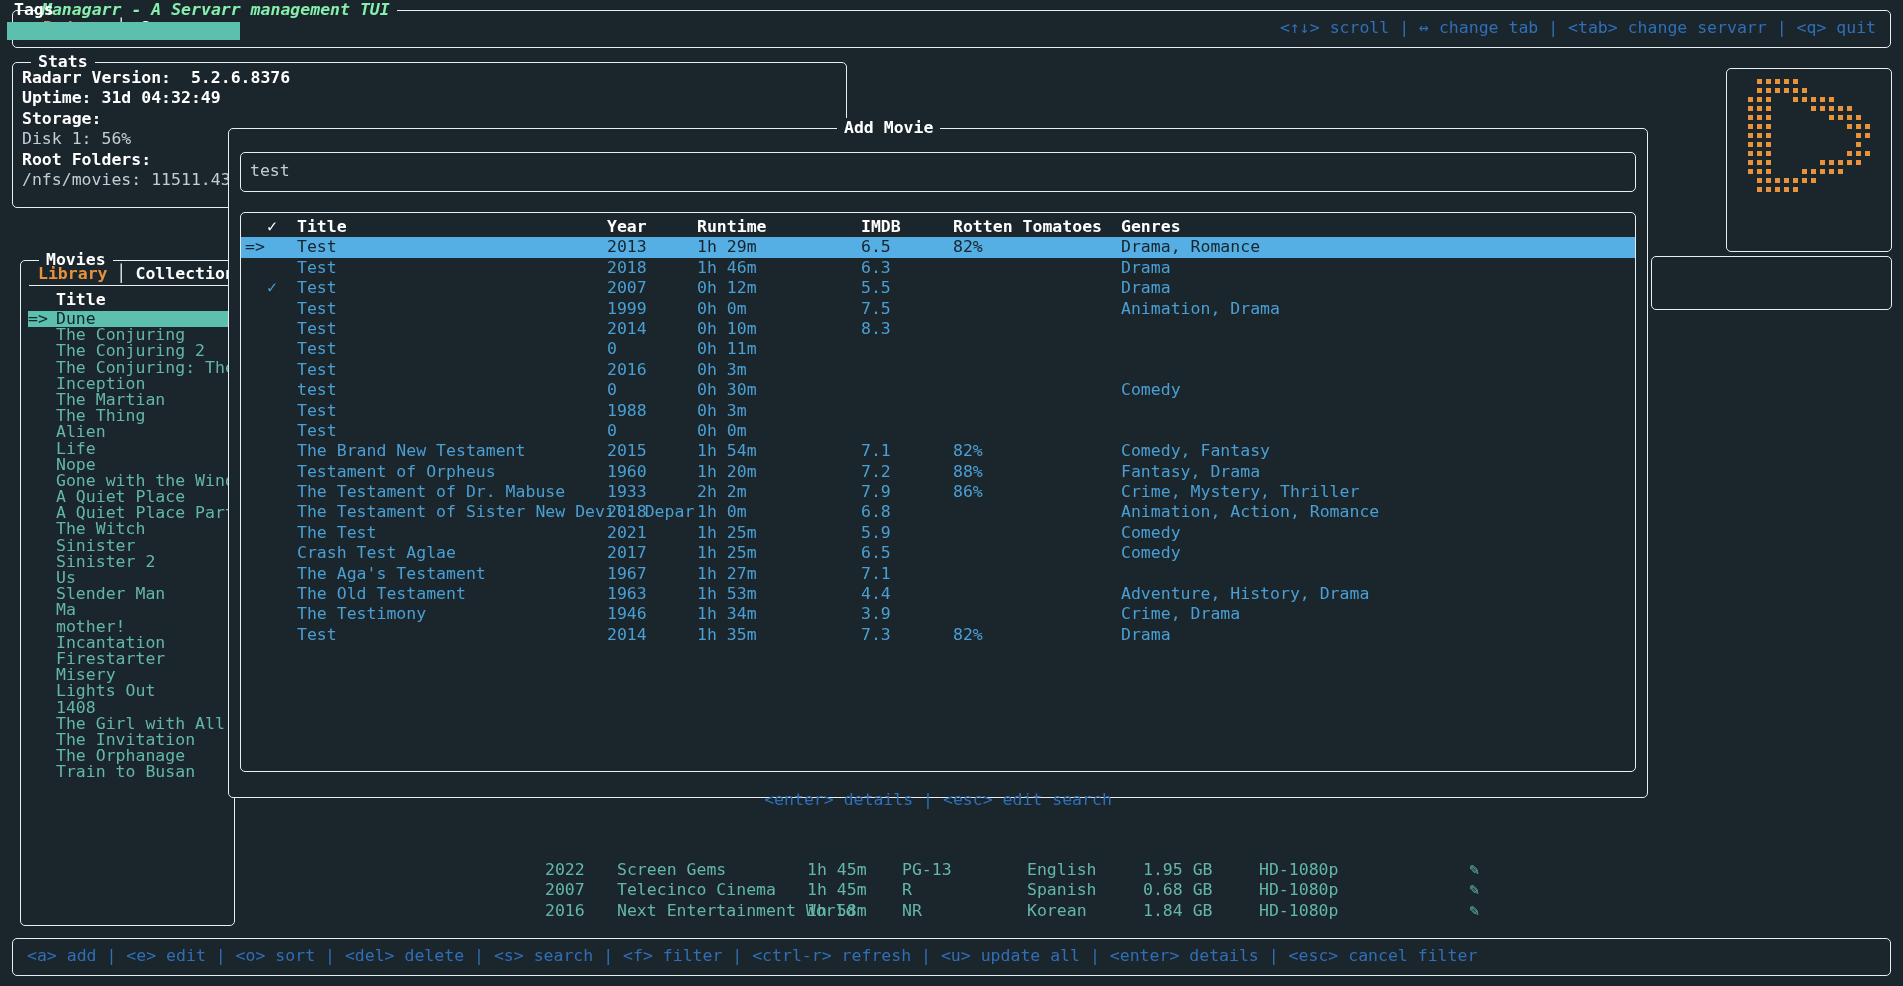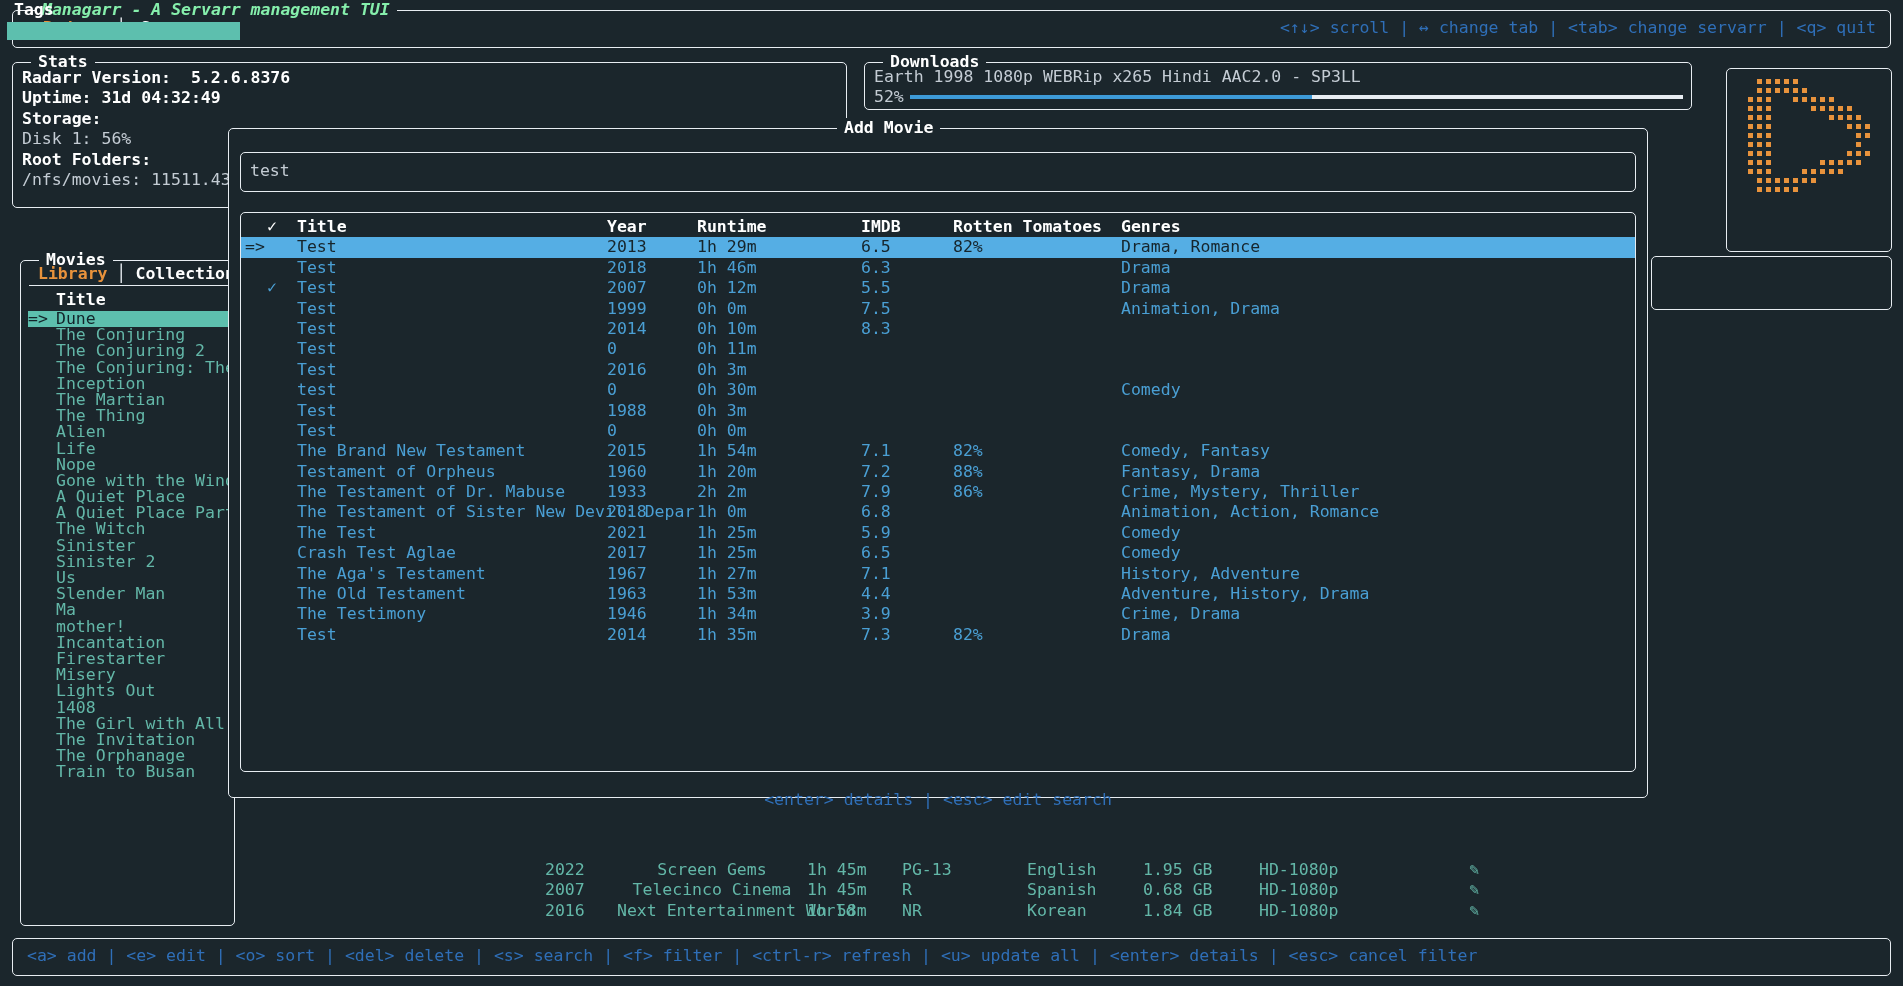--- a/index.html
+++ b/index.html
@@ -128,21 +128,21 @@
   .modal-keys {
     position: absolute; left: 240px; top: 790px; width: 1396px;
     text-align: center; color: #2f6fb8;
   }
 
   
   .bgtbl { position: absolute; left: 240px; top: 860px; right: 30px; }
   .bgrow { display: flex; height: 20.4px; line-height: 20.4px; color: #63b7a8; white-space: nowrap; }
   .b-pad   { width: 305px; }
   .b-year  { width: 72px; }
-  .b-studio{ width: 190px; text-align: center; }
+  .b-studio{ width: 190px; }
   .b-run   { width: 95px; }
   .b-rate  { width: 125px; }
   .b-lang  { width: 116px; }
   .b-size  { width: 116px; }
   .b-qual  { width: 210px; }
   .b-icon  { width: 40px; color: #63b7a8; }
 
   
   #footer-panel { left: 12px; top: 938px; width: 1879px; height: 38px; }
   .footer-keys { position: absolute; left: 14px; top: 7px; color: #2f6fb8; white-space: nowrap; }
@@ -167,32 +167,20 @@
     <div class="stats-body">
       <div class="stats-line"><span class="lbl-b">Radarr Version:</span><span class="plain">  </span><span class="val-n">5.2.6.8376</span></div>
       <div class="stats-line"><span class="lbl-b">Uptime:</span><span class="plain"> </span><span class="val-n">31d 04:32:49</span></div>
       <div class="stats-line"><span class="lbl-b">Storage:</span></div>
       <div class="stats-line"><span class="plain">Disk 1:</span><span class="plain"> </span><span class="plain">56%</span><span class="bar-wrap"><span class="bar-fill" id="disk-bar-fill" style="width: 83px;"></span></span></div>
       <div class="stats-line"><span class="lbl-b">Root Folders:</span></div>
       <div class="stats-line"><span class="plain">/nfs/movies:</span><span class="plain"> </span><span class="plain">11511.43 GB</span></div>
     </div>
   </div>
 
-  <div class="panel" id="downloads-panel">
-    <div class="ptitle">Downloads</div>
-    <div class="dl-body">
-      <div class="dl-title">Earth 1998 1080p WEBRip x265 Hindi AAC2.0 - SP3LL</div>
-      <div class="dl-prog-row">
-        <span class="dl-pct">52%</span>
-        <span class="dl-track">
-            <span class="dl-fill" id="dl-bar-fill" style="width: 52%;"></span>
-          </span>
-      </div>
-    </div>
-  </div>
 
   <div class="panel" id="right-stub-b"></div>
   <div id="tags-panel">
     <div class="tags-title">Tags</div>
     <div class="tags-sel"></div>
   </div>
 
   <div class="panel" id="logo-panel">
     <div id="logo-canvas"><svg width="144" height="127">
           <rect x="18" y="0" width="5" height="5" fill="#e8923c"></rect>
@@ -540,21 +528,20 @@
           <span class="c-gen">Comedy</span>
         </div>
         <div class="trow body">
           <span class="c-arrow"></span>
           <span class="c-chk"></span>
           <span class="c-title">The Aga's Testament</span>
           <span class="c-year">1967</span>
           <span class="c-run">1h 27m</span>
           <span class="c-imdb">7.1</span>
           <span class="c-rt"></span>
-          <span class="c-gen">History, Adventure</span>
         </div>
         <div class="trow body">
           <span class="c-arrow"></span>
           <span class="c-chk"></span>
           <span class="c-title">The Old Testament</span>
           <span class="c-year">1963</span>
           <span class="c-run">1h 53m</span>
           <span class="c-imdb">4.4</span>
           <span class="c-rt"></span>
           <span class="c-gen">Adventure, History, Drama</span>

